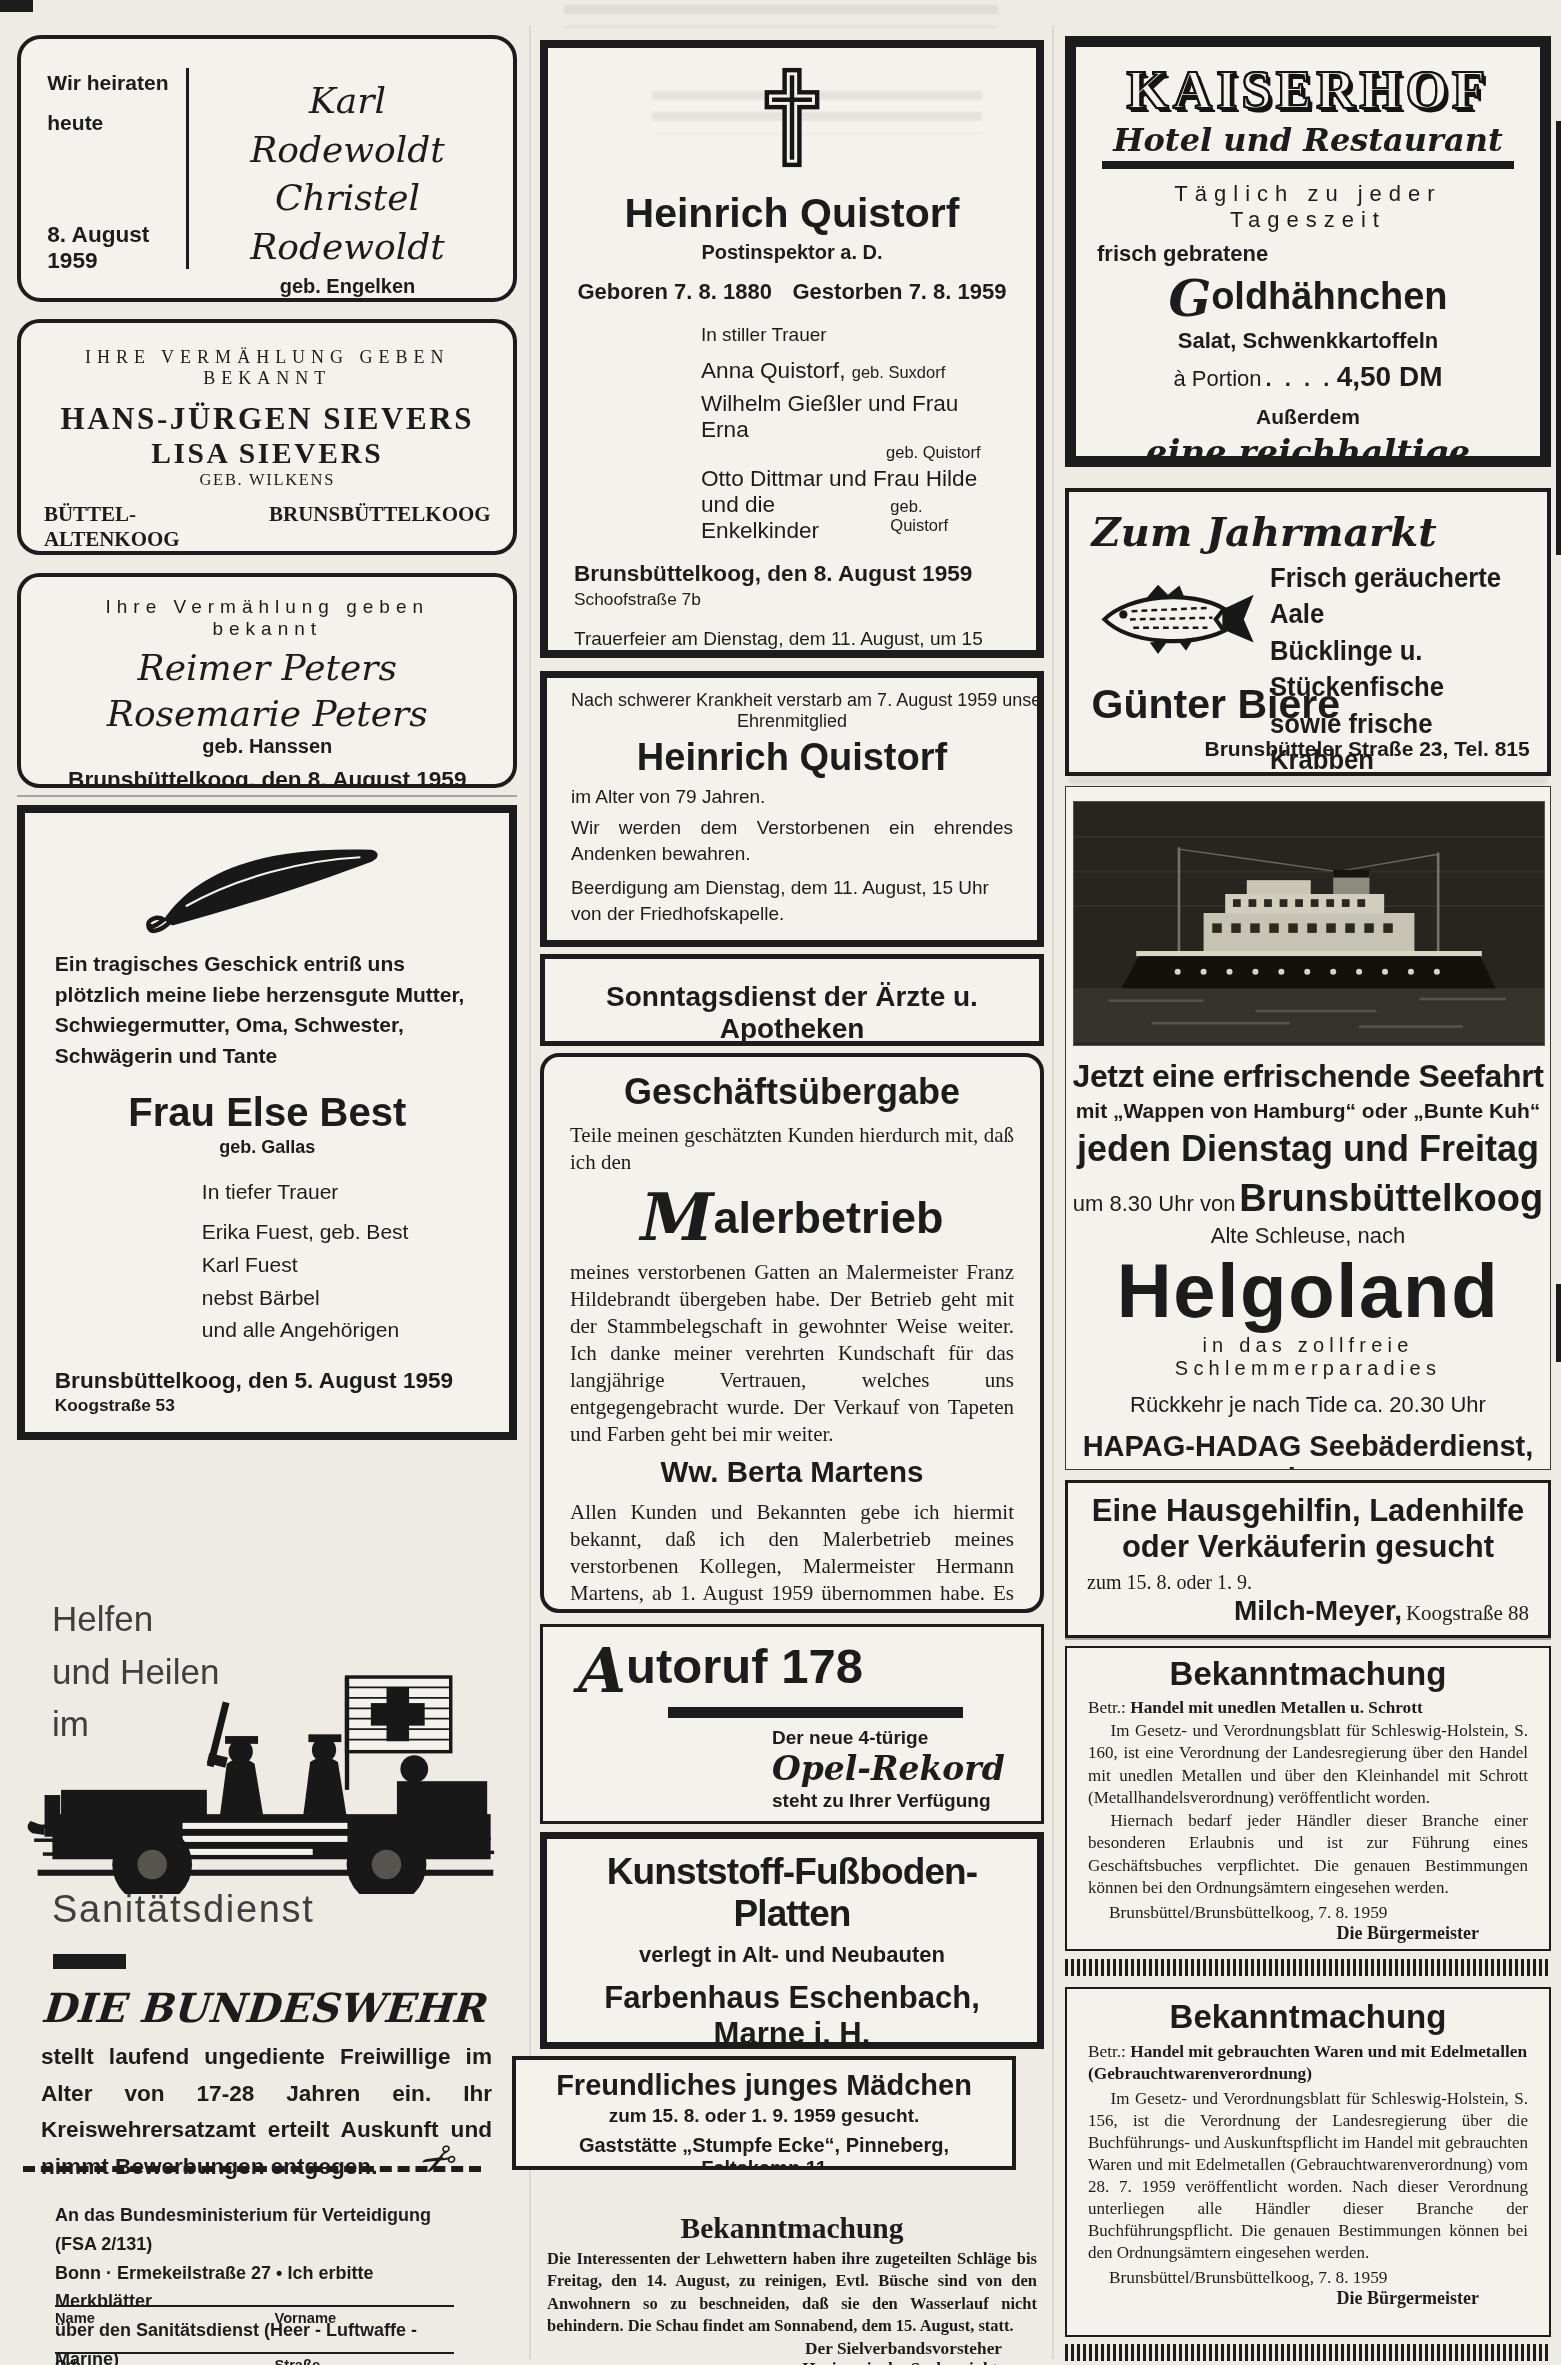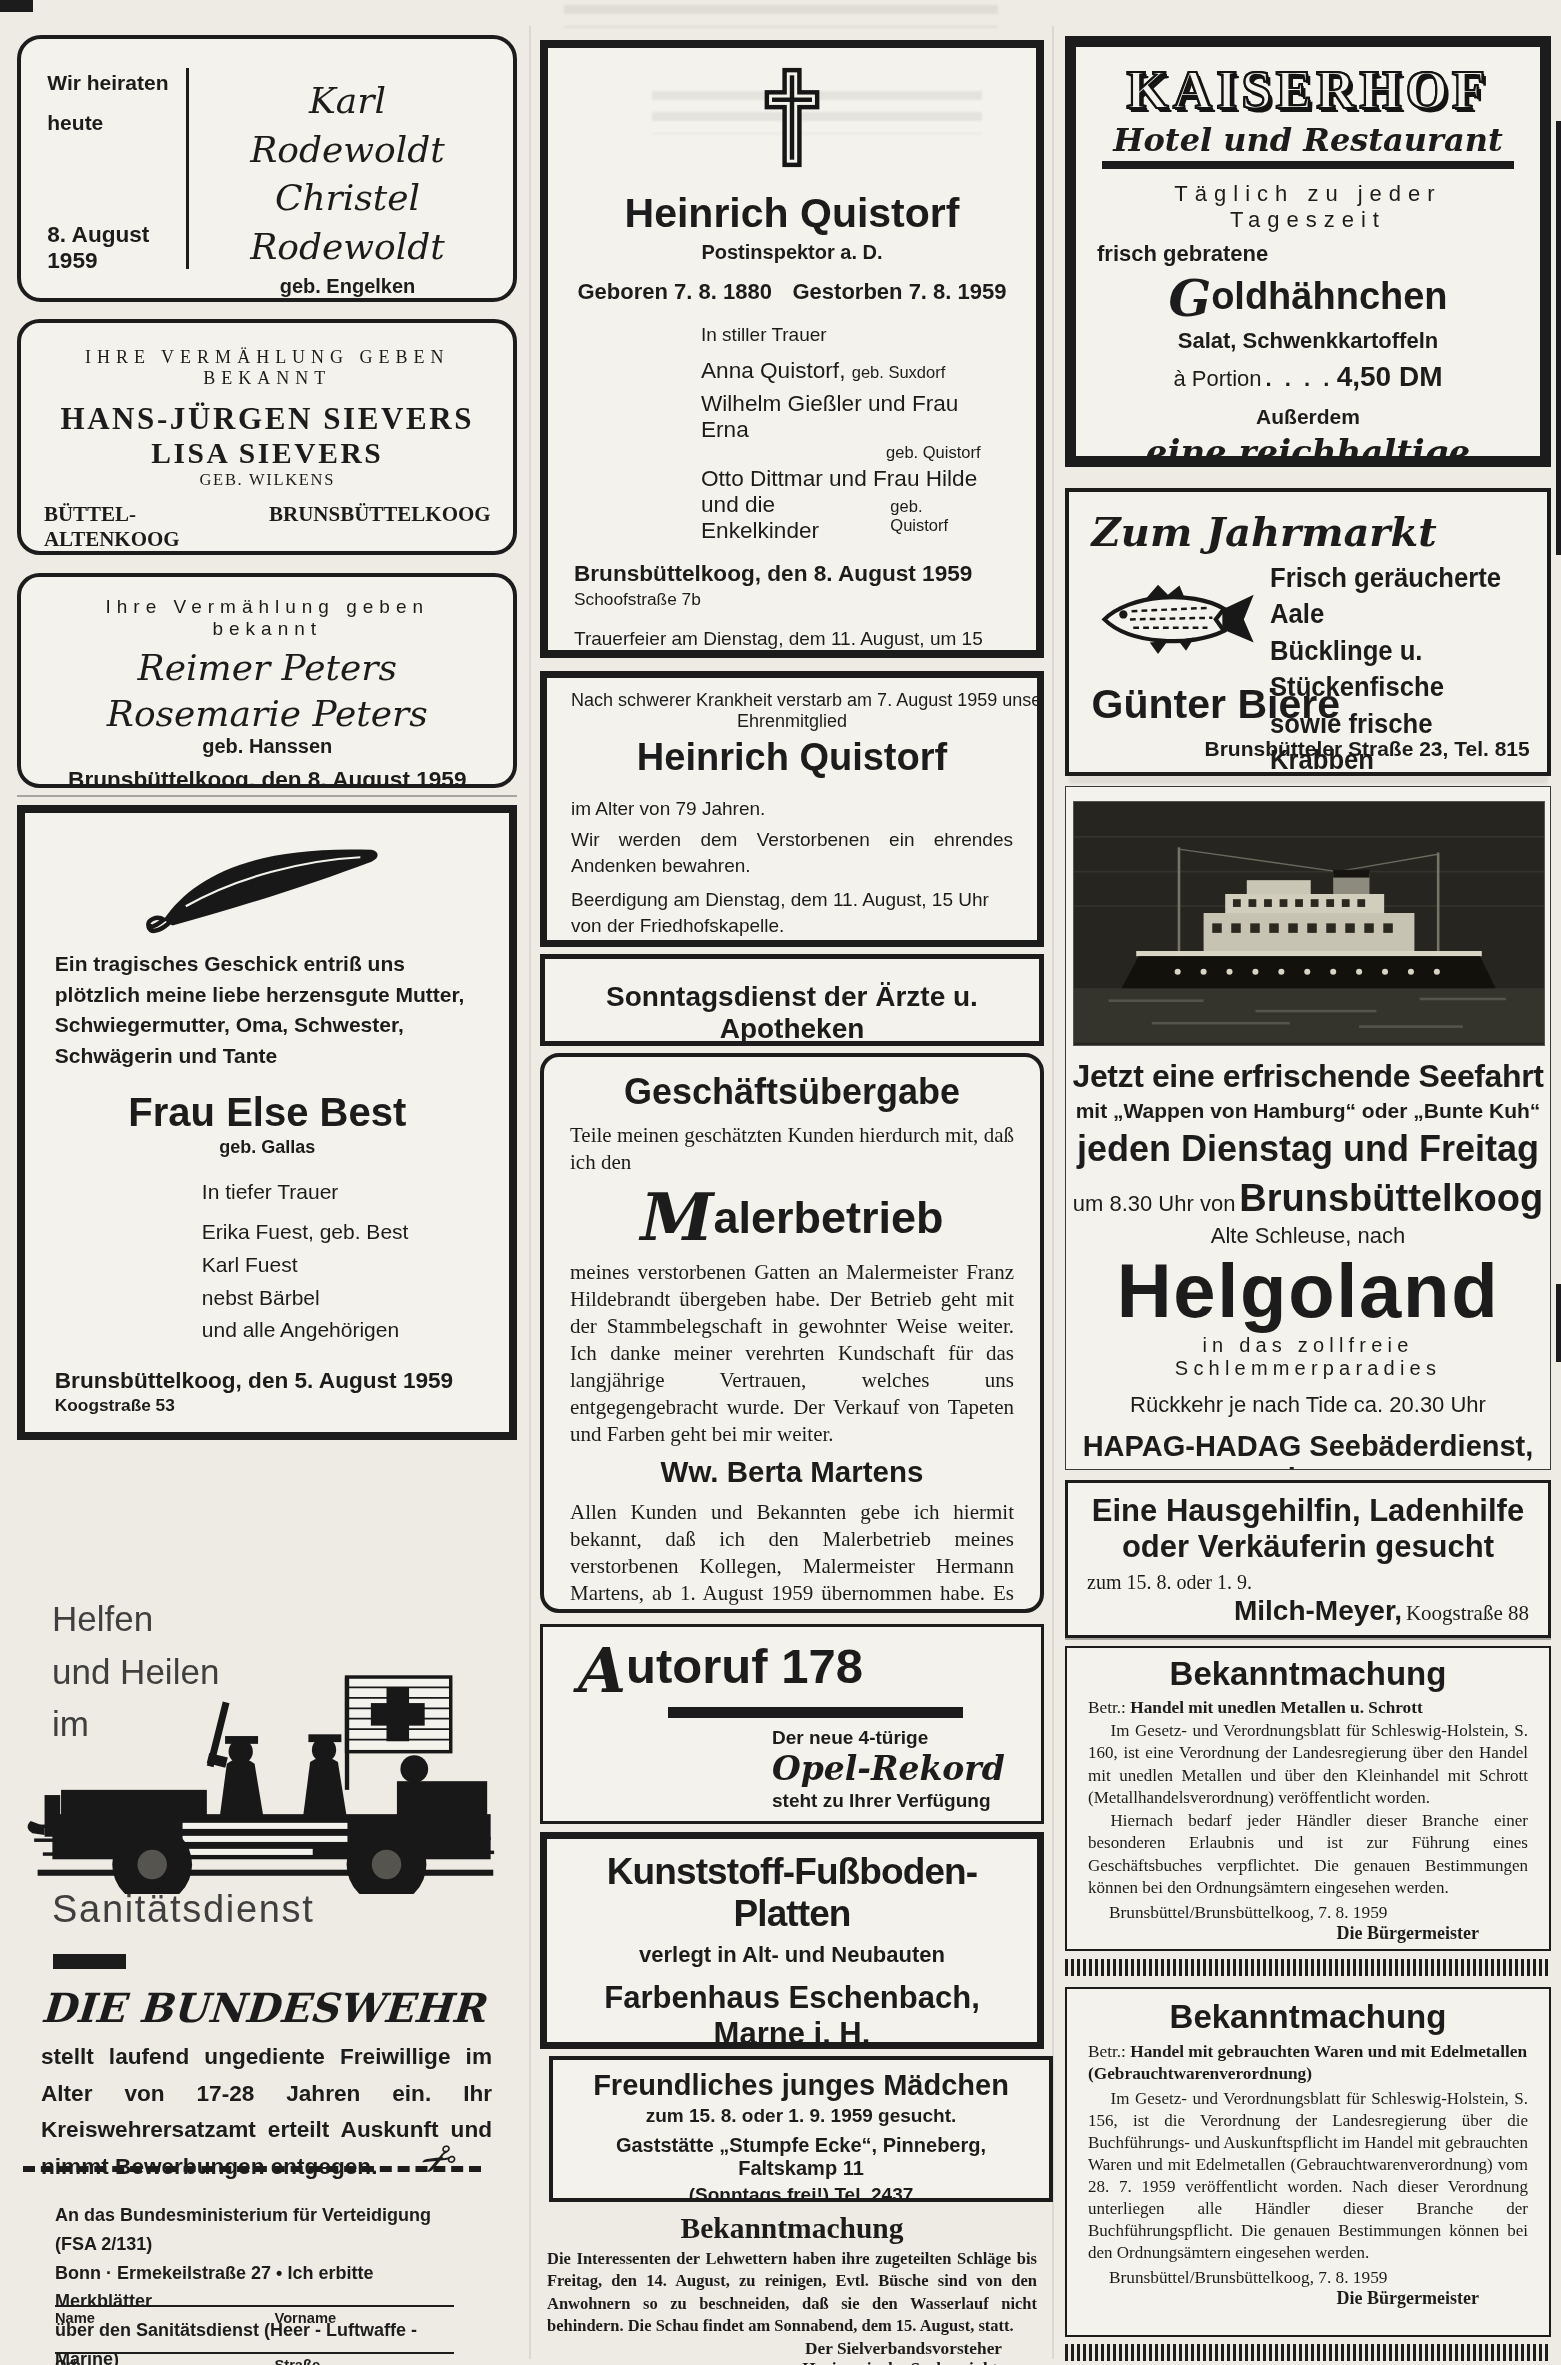--- a/index.html
+++ b/index.html
@@ -209,21 +209,21 @@
     <div class="b" style="font-size:22.6px;margin-top:17.3px">Brunsbüttelkoog, den 8. August 1959</div>
     <div style="font-size:17.3px;margin-top:1.7px">Schoofstraße 7b</div>
     <div style="font-size:19px;line-height:1.45;margin-top:15.6px">Trauerfeier am Dienstag, dem 11. August, um 15 Uhr in der Friedhofskapelle.</div>
 
   </div>
 
   <div class="ad" style="left:540px;top:671px;width:504px;height:276px;border-width:7px;padding:12px 24px">
     <div class="c" style="font-size:18px;white-space:nowrap">Nach schwerer Krankheit verstarb am 7. August 1959 unser</div>
     <div class="c" style="font-size:18px">Ehrenmitglied</div>
     <div class="c b" style="font-size:38px;margin-top:3.5px">Heinrich Quistorf</div>
-    <div style="font-size:19px;margin-top:19px">im Alter von 79 Jahren.</div>
+    <div style="font-size:19px;margin-top:7px">im Alter von 79 Jahren.</div>
     <div class="j" style="font-size:19px;line-height:1.4;margin-top:7px">Wir werden dem Verstorbenen ein ehrendes Andenken bewahren.</div>
     <div style="font-size:19px;line-height:1.4;margin-top:7px">Beerdigung am Dienstag, dem 11. August, 15 Uhr von der Friedhofskapelle.</div>
     <div class="c b" style="font-size:25px;margin-top:8.7px">Bürgerverein Brunsbüttelkoog-Süd</div>
   </div>
 
   <div class="ad" style="left:540px;top:954px;width:504px;height:92px;border-width:5.2px;padding:22px 14px">
     <div class="c b" style="font-size:28px">Sonntagsdienst der Ärzte u. Apotheken</div>
     <div class="c serif" style="font-size:16.5px">(Sonnabend 14 Uhr bis Montag 8 Uhr)</div>
 
   </div>
@@ -253,21 +253,21 @@
     </div>
   </div>
 
   <div class="ad" style="left:540px;top:1832px;width:504px;height:217px;border-width:7px;padding:12px 15.6px">
     <div class="c b" style="font-size:37px;letter-spacing:-0.9px">Kunststoff-Fußboden-Platten</div>
     <div class="c b" style="font-size:22px;margin-top:7px">verlegt in Alt- und Neubauten</div>
     <div class="c b" style="font-size:31px;margin-top:12px">Farbenhaus Eschenbach, Marne i. H.</div>
 
   </div>
 
-  <div class="ad" style="left:549px;top:2056px;width:504px;height:146px;border-width:4.3px;padding:8.7px 14px">
+  <div class="ad" style="left:512px;top:2056px;width:504px;height:114px;border-width:4.3px;padding:8.7px 14px">
     <div class="c b" style="font-size:29px">Freundliches junges Mädchen</div>
     <div class="c b" style="font-size:19px;margin-top:3.5px">zum 15. 8. oder 1. 9. 1959 gesucht.</div>
     <div class="c b" style="font-size:20px;margin-top:7px">Gaststätte „Stumpfe Ecke“, Pinneberg, Faltskamp 11</div>
     <div class="c b" style="font-size:19px;margin-top:3.5px">(Sonntags frei!)   Tel. 2437</div>
   </div>
 
   <div class="ad noborder serif" style="left:540px;top:2210px;width:504px;height:155px;padding:1.7px 7px">
     <div class="c b" style="font-size:29.5px">Bekanntmachung</div>
     <div class="j b" style="font-size:16.5px;line-height:1.35;margin-top:3.5px">Die Interessenten der Lehwettern haben ihre zugeteilten Schläge bis Freitag, den 14. August, zu reinigen, Evtl. Büsche sind von den Anwohnern so zu beschneiden, daß sie den Wasserlauf nicht behindern.  Die Schau findet am Sonnabend, dem 15. August, statt.</div>
     <div class="b" style="font-size:17.3px;text-align:right;margin:1.7px 35px 0 0">Der Sielverbandsvorsteher</div>

